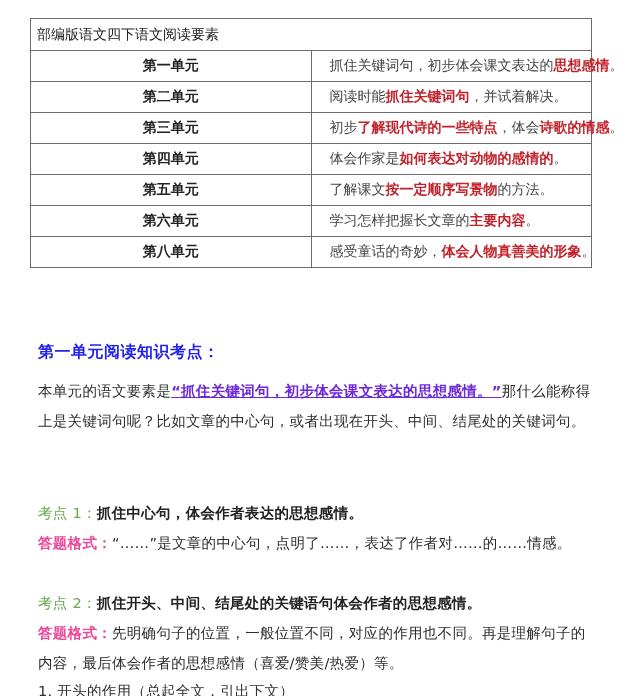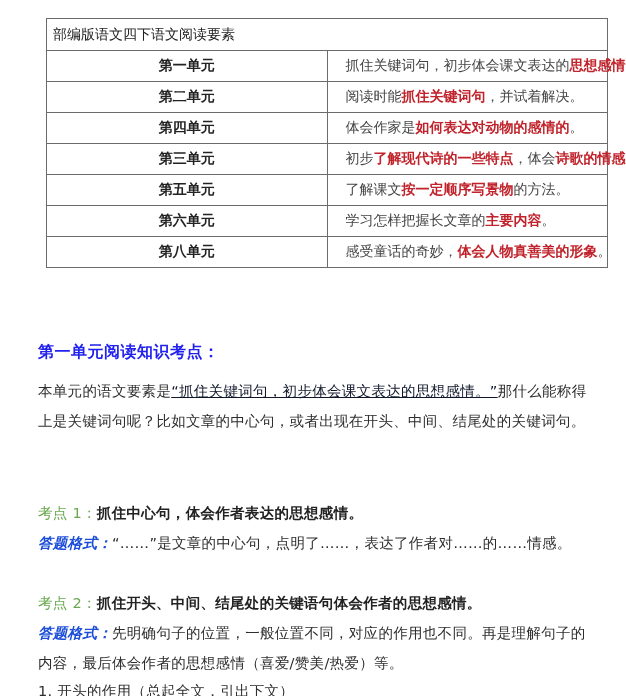--- a/index.html
+++ b/index.html
@@ -17,21 +17,21 @@
     }
     .page {
       position: absolute;
       left: 0; top: 0;
       width: 626px;
       height: 696px;
     }
     
     .req-table {
       position: absolute;
-      left: 46px;
+      left: 30px;
       top: 18px;
       width: 562px;
       border-collapse: collapse;
       table-layout: fixed;
       font-size: 14px;
     }
     .req-table td {
       border: 1.5px solid #6b6b6b;
       padding: 0;
       vertical-align: middle;
@@ -78,36 +78,35 @@
       color: #2e2e2e;
       letter-spacing: 0.3px;
     }
     .p1 { top: 376px; }
     .p2 { top: 498px; }
     .p3 { top: 528px; }
     .p4 { top: 588px; }
     .p5 { top: 618px; }
     .p6 { top: 676px; }
     .underline-bold {
-      font-weight: normal;
+      font-weight: bold;
       text-decoration: underline;
-      color: #0f172a;
+      color: #6d28d9;
     }
     .kd-label {
       color: #6aa84f;
       font-weight: normal;
     }
     .kd-text {
       font-weight: bold;
       color: #222;
     }
     .fmt-label {
-      color: #1d4ed8;
+      color: #ec4899;
       font-weight: bold;
-      font-style: italic;
     }
   </style>
 </head>
 <body>
 
 <div class="page">
 
   <table class="req-table">
     <tbody>
       <tr>
@@ -115,26 +114,26 @@
       </tr>
       <tr>
         <td class="unit-cell">第一单元</td>
         <td class="desc-cell"><span>抓住关键词句，初步体会课文表达的</span><span class="hl-red">思想感情</span><span>。</span></td>
       </tr>
       <tr>
         <td class="unit-cell">第二单元</td>
         <td class="desc-cell"><span>阅读时能</span><span class="hl-red">抓住关键词句</span><span>，并试着解决。</span></td>
       </tr>
       <tr>
+        <td class="unit-cell">第三单元</td>
+        <td class="desc-cell"><span>初步</span><span class="hl-red">了解现代诗的一些特点</span><span>，体会</span><span class="hl-red">诗歌的情感</span><span>。</span></td>
+      </tr>
+      <tr>
         <td class="unit-cell">第四单元</td>
         <td class="desc-cell"><span>体会作家是</span><span class="hl-red">如何表达对动物的感情的</span><span>。</span></td>
-      </tr>
-      <tr>
-        <td class="unit-cell">第三单元</td>
-        <td class="desc-cell"><span>初步</span><span class="hl-red">了解现代诗的一些特点</span><span>，体会</span><span class="hl-red">诗歌的情感</span><span>。</span></td>
       </tr>
       <tr>
         <td class="unit-cell">第五单元</td>
         <td class="desc-cell"><span>了解课文</span><span class="hl-red">按一定顺序写景物</span><span>的方法。</span></td>
       </tr>
       <tr>
         <td class="unit-cell">第六单元</td>
         <td class="desc-cell"><span>学习怎样把握长文章的</span><span class="hl-red">主要内容</span><span>。</span></td>
       </tr>
       <tr>

